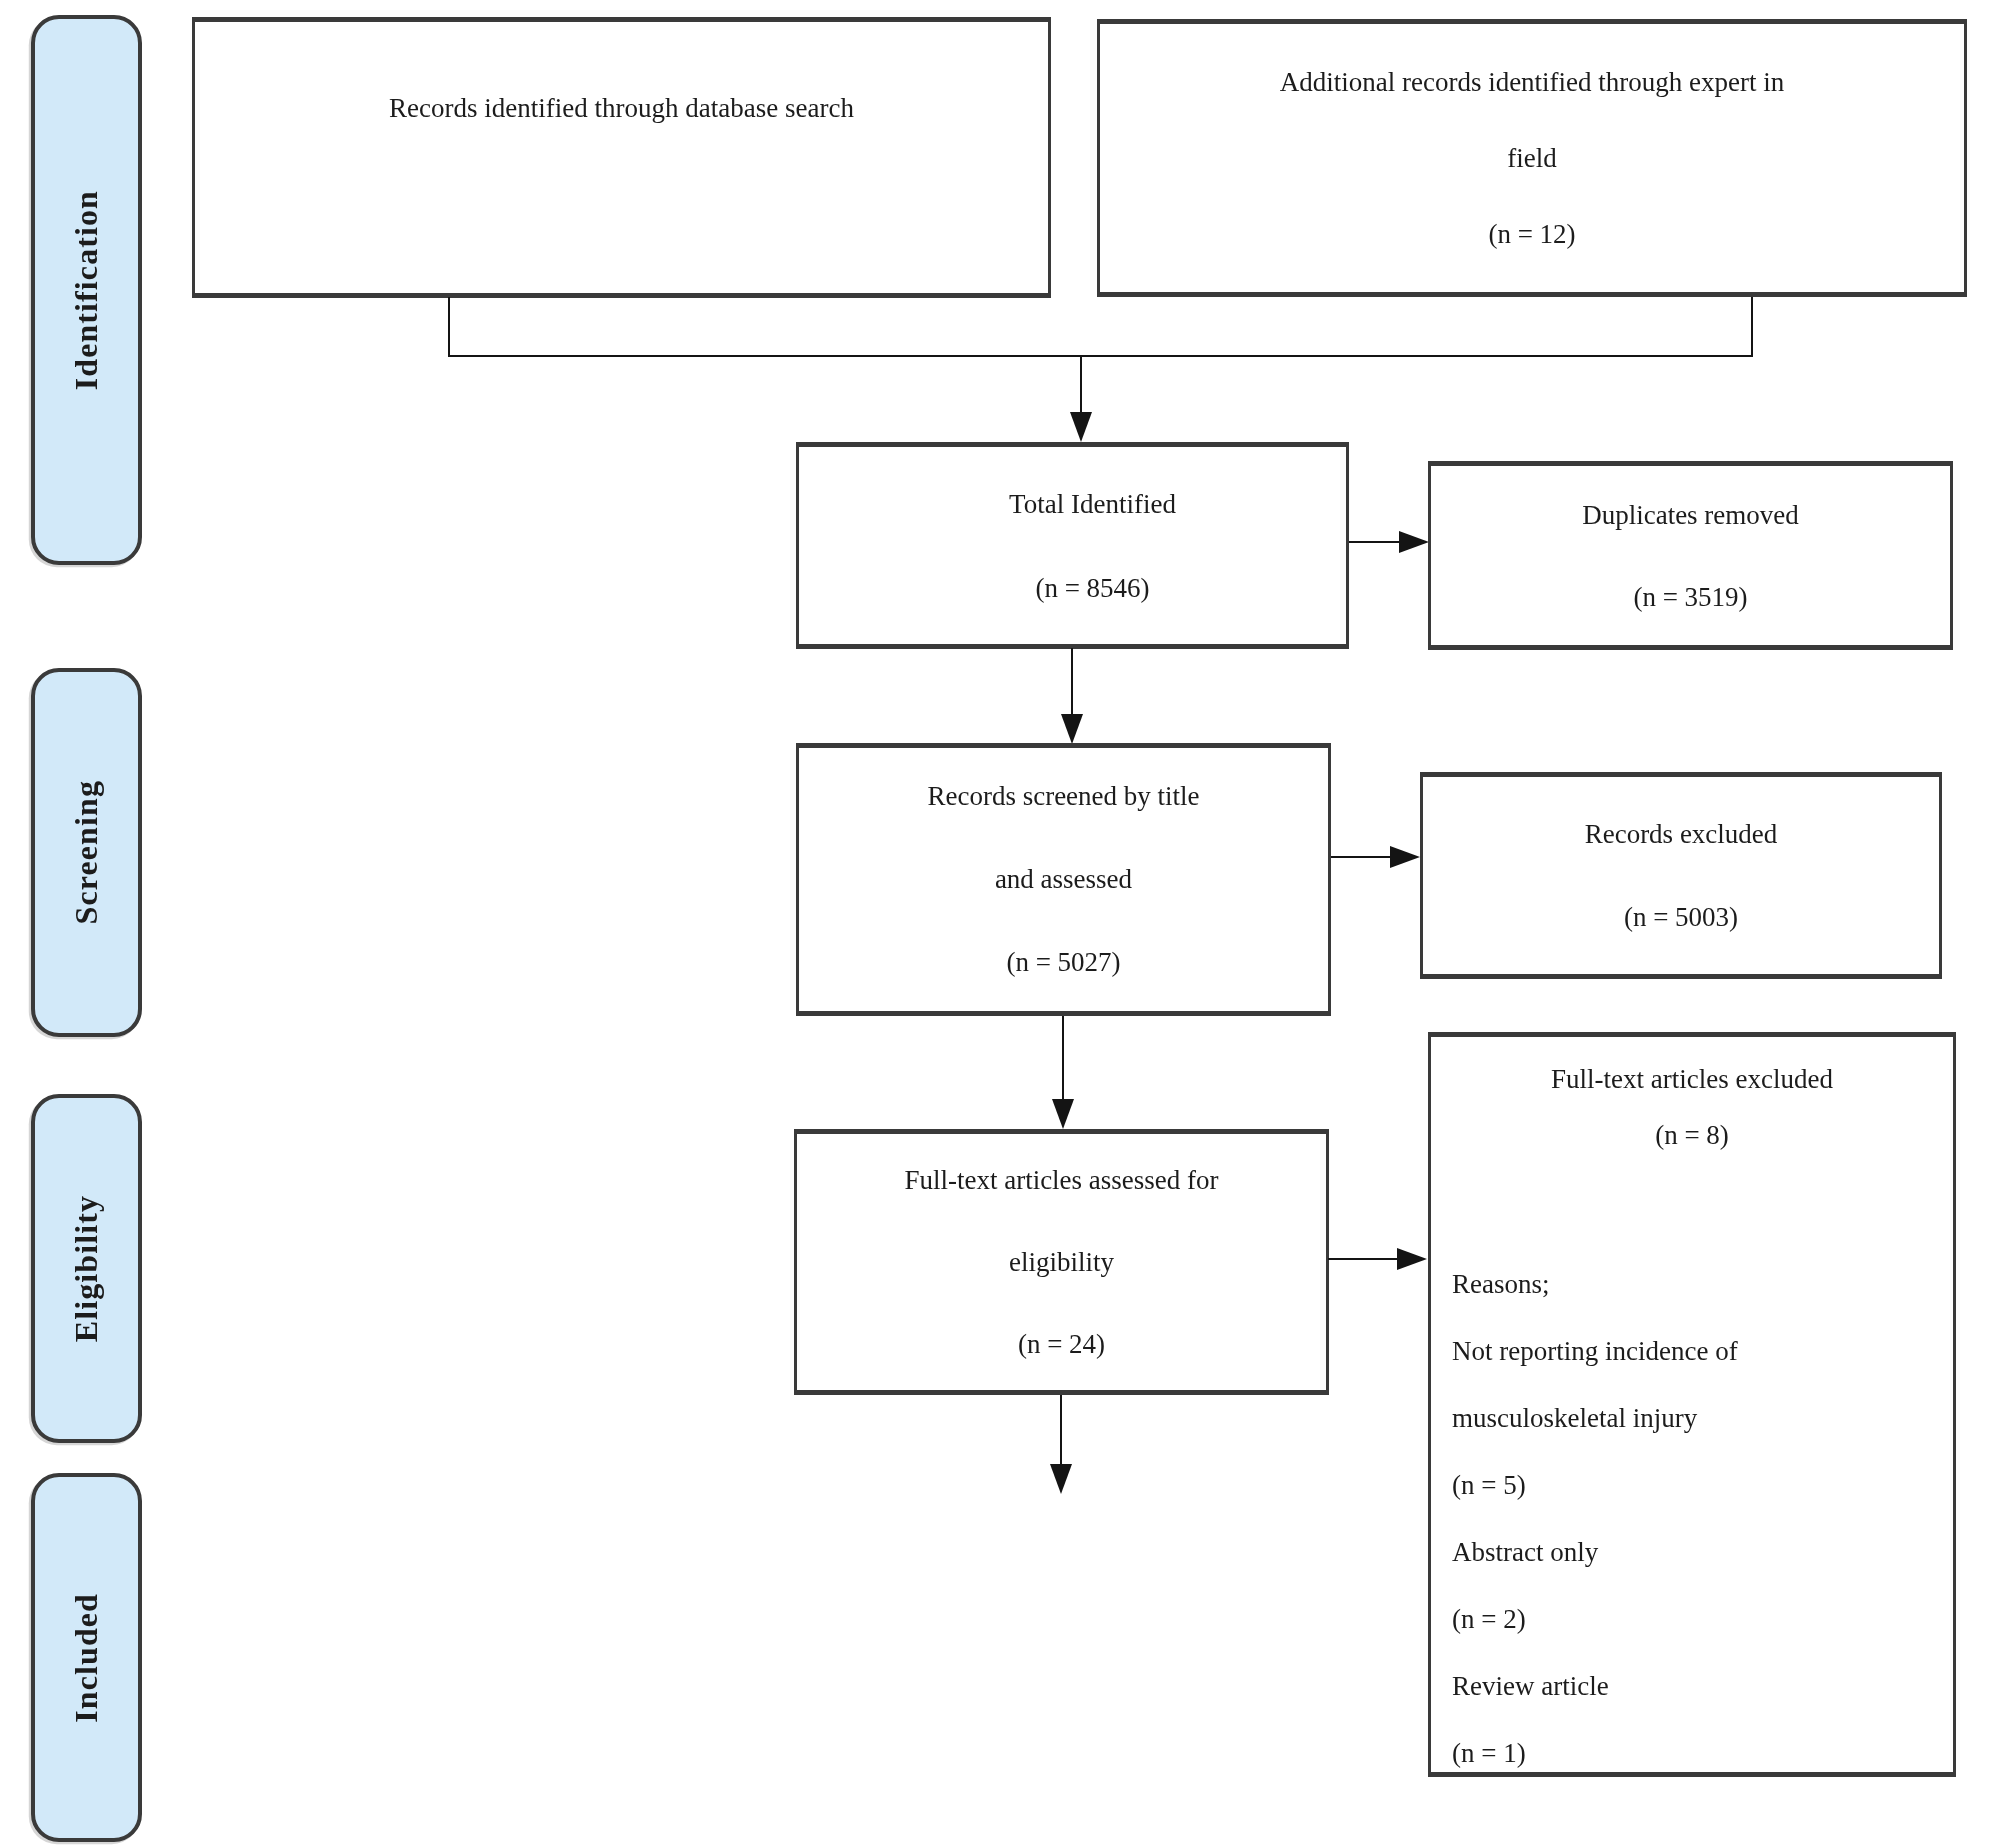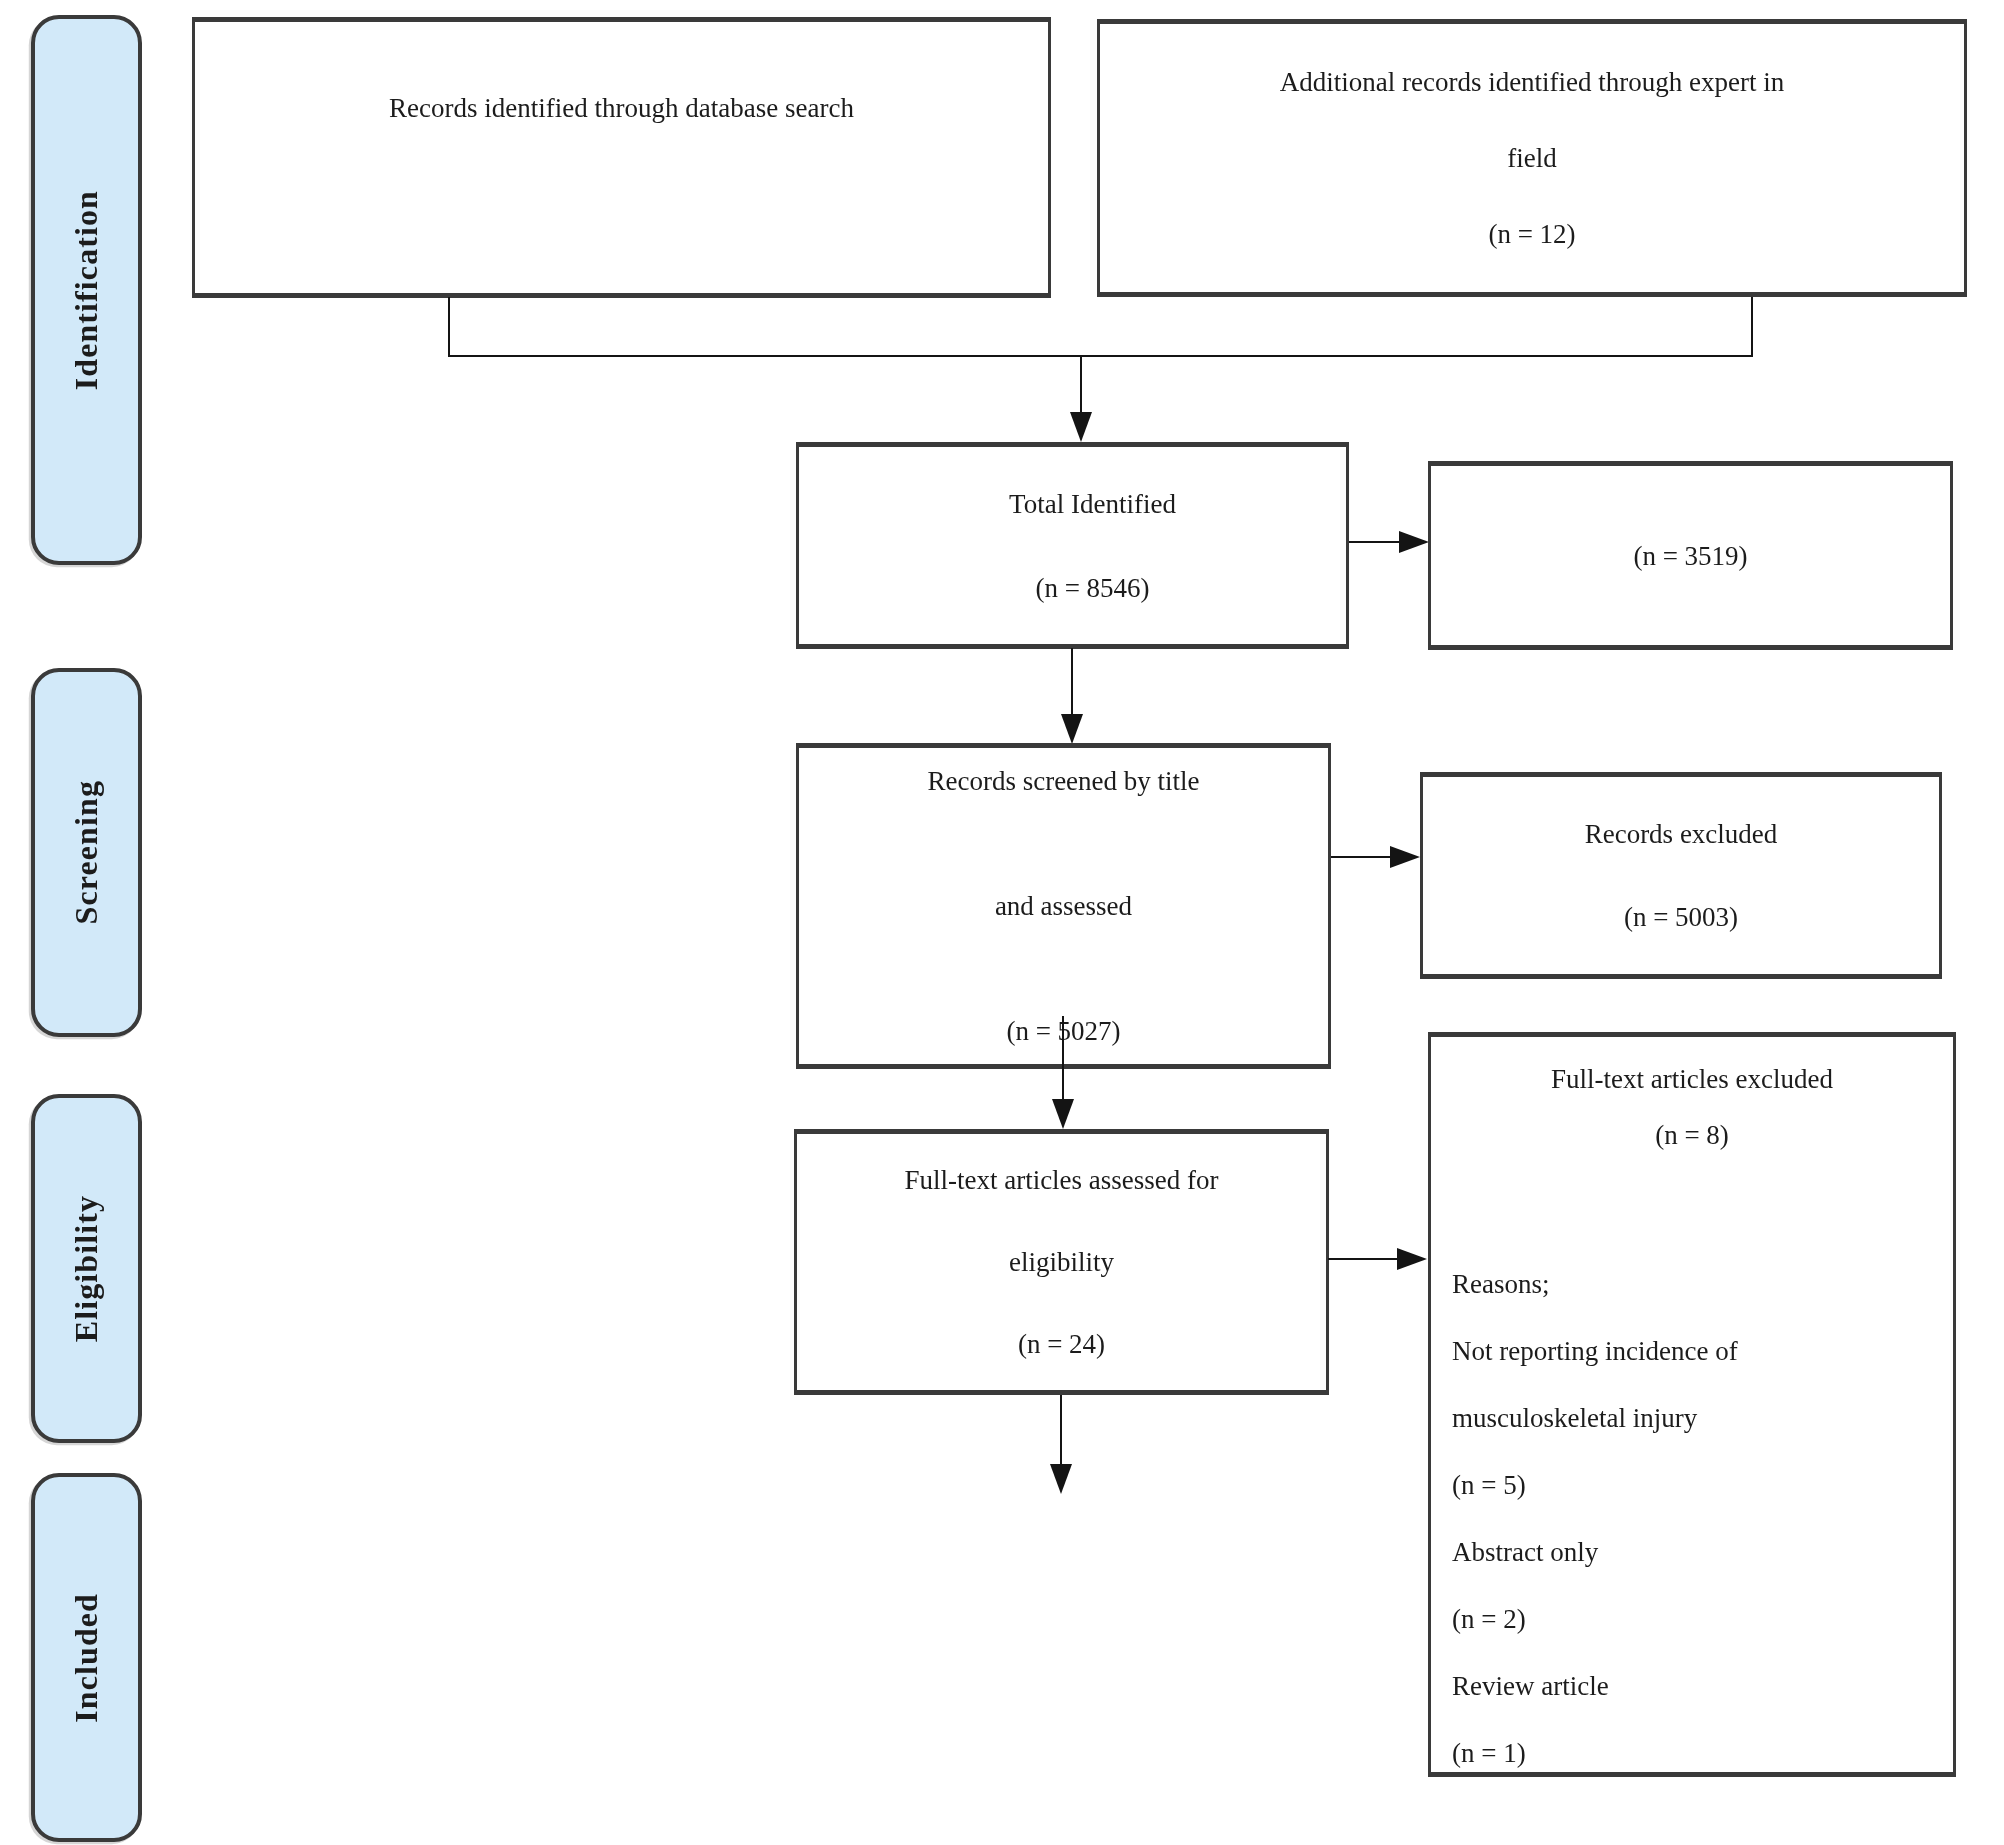--- a/index.html
+++ b/index.html
@@ -112,27 +112,28 @@
 
   <div class="box center" style="left:796px;top:442px;width:553px;height:207px;padding-left:40px;">
     <div class="bl" style="line-height:84px;">Total Identified</div>
     <div class="bl" style="line-height:84px;">(n = 8546)</div>
   </div>
 
   <div class="hline" style="left:1349px;top:541px;width:52px;"></div>
   <div class="arrow-right" style="left:1399px;top:531px;"></div>
 
   <div class="box center" style="left:1428px;top:461px;width:525px;height:189px;">
+    <div class="bl" style="line-height:82px;">Duplicates removed</div>
     <div class="bl" style="line-height:82px;">(n = 3519)</div>
   </div>
 
   <div class="vline" style="left:1071px;top:648px;height:66px;"></div>
   <div class="arrow-down" style="left:1061px;top:714px;"></div>
 
-  <div class="box center" style="left:796px;top:743px;width:535px;height:326px;gap:42px;">
+  <div class="box center" style="left:796px;top:743px;width:535px;height:273px;">
     <div class="bl" style="line-height:83px;">Records screened by title</div>
     <div class="bl" style="line-height:83px;">and assessed</div>
     <div class="bl" style="line-height:83px;">(n = 5027)</div>
   </div>
 
   <div class="hline" style="left:1331px;top:856px;width:61px;"></div>
   <div class="arrow-right" style="left:1390px;top:846px;"></div>
 
   <div class="box center" style="left:1420px;top:772px;width:522px;height:207px;">
     <div class="bl" style="line-height:83px;">Records excluded</div>

